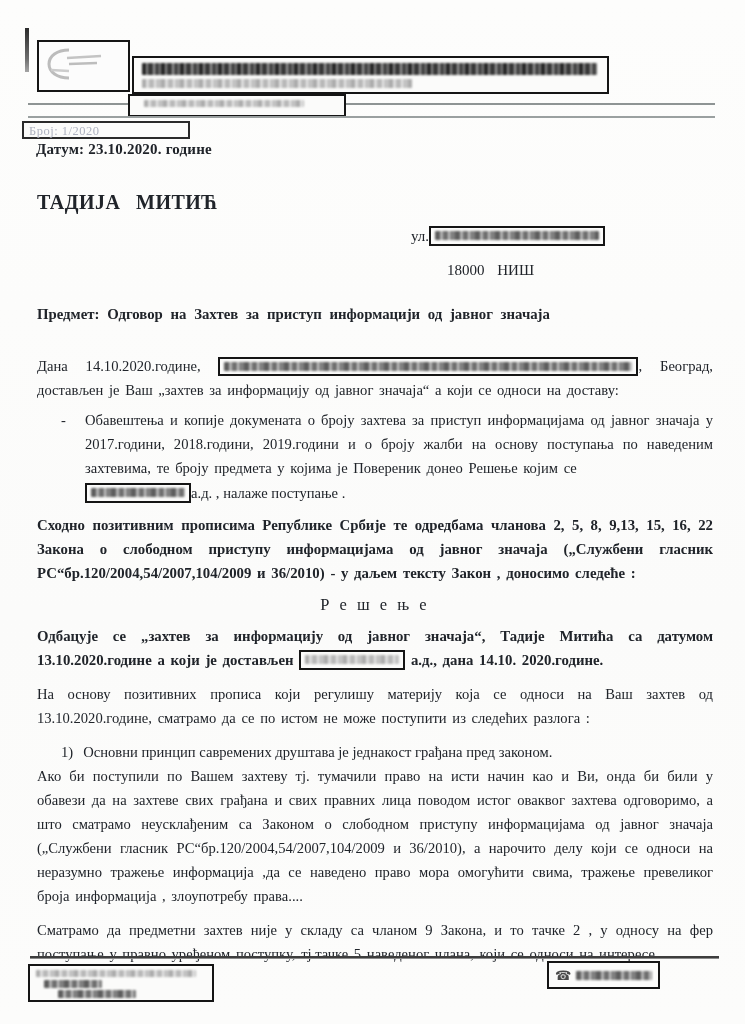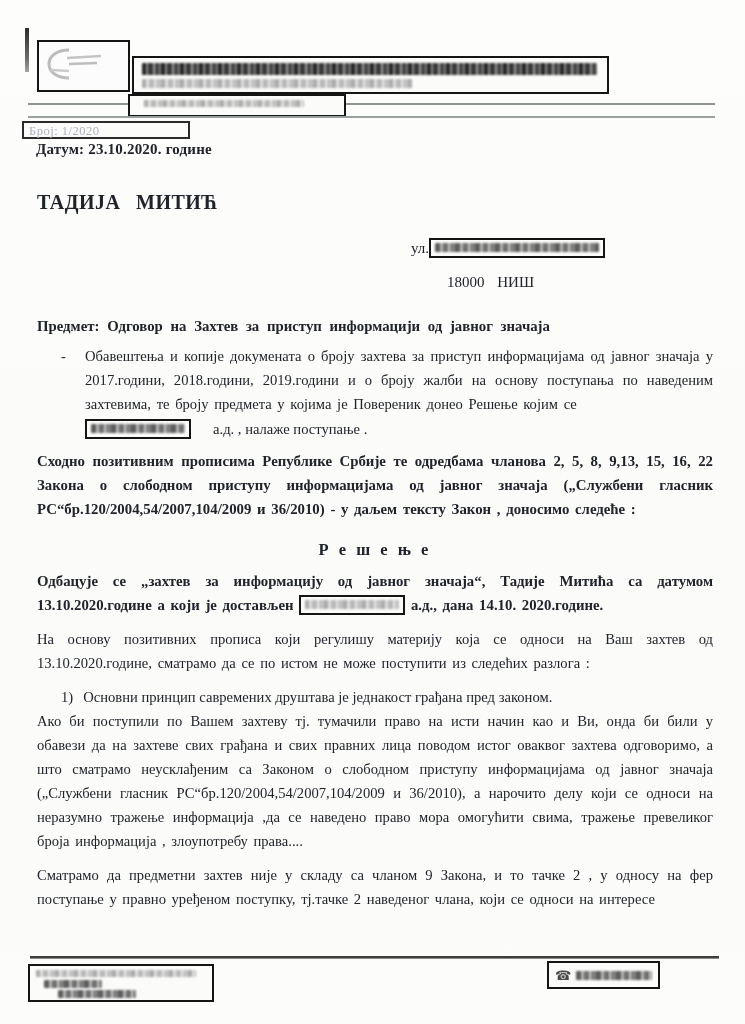--- a/index.html
+++ b/index.html
@@ -109,42 +109,42 @@
   }
   .jp { text-align: justify; word-spacing: 2px; }
   .bold { font-weight: normal; }
 
   .r-name {
     font-weight: bold;
     font-size: 20px;
     word-spacing: 10px;
     letter-spacing: 0.5px;
   }
-  .r-street { margin-top: 22px; margin-left: 374px; }
+  .r-street { margin-top: 10px; margin-left: 374px; }
   .r-street .prefix { font-size: 15px; }
   .r-city {
     margin-top: 10px; margin-left: 410px;
     font-weight: normal; font-size: 15px;
     word-spacing: 9px;
   }
   .subject {
     margin-top: 20px;
     font-weight: bold;
     font-size: 14.8px;
     word-spacing: 4px;
   }
   .p-dana { margin-top: 28px; }
   .bullet { margin-top: 6px; position: relative; padding-left: 48px; }
   .bullet .dash { position: absolute; left: 24px; top: 0; }
-  .bullet-lastline { display: flex; align-items: center; gap: 22px; margin-top: 1px; }
+  .bullet-lastline { display: flex; align-items: center; gap: 0; margin-top: 1px; }
   .p-shodno { margin-top: 8px; font-weight: bold; font-size: 14.8px; }
   .h-resenje {
-    margin-top: 17px;
+    margin-top: 8px;
     text-align: center;
-    font-weight: bold;
+    font-weight: normal;
     font-size: 16.5px;
     letter-spacing: 3px;
   }
   .p-odbacuje { margin-top: 7px; font-weight: bold; font-size: 14.8px; }
   .h-obraz {
     margin-top: 6px;
     text-align: center;
     font-weight: bold;
     font-size: 14.8px;
     letter-spacing: 0.5px;
@@ -223,20 +223,24 @@
     <div class="r-name">ТАДИЈА МИТИЋ</div>
 
     <div class="r-street">
       <span class="prefix">ул.</span><span class="inline-redaction" style="width:176px;height:20px;"><span class="smudge sm-mid" style="height:9px;"></span></span>
     </div>
 
     <div class="r-city">18000 НИШ</div>
 
     <div class="subject">Предмет: Одговор на Захтев за приступ информацији од јавног значаја</div>
 
+    <div class="jp p-dana">
+      <span>Дана 14.10.2020.године,</span>
+      <span class="inline-redaction" style="width:420px;height:19px;"><span class="smudge sm-mid" style="height:9px;"></span></span><span>, Београд, достављен је Ваш „захтев за информацију од јавног значаја“ а који се односи на доставу:</span>
+    </div>
 
     <div class="bullet">
       <span class="dash">-</span>
       <div class="jp">Обавештења и копије докумената о броју захтева за приступ информацијама од јавног значаја у 2017.години, 2018.години, 2019.години и о броју жалби на основу поступања по наведеним захтевима, те броју предмета у којима је Повереник донео Решење којим се</div>
       <div class="bullet-lastline">
         <span class="inline-redaction" style="width:106px;height:20px;vertical-align:middle;">
             <span class="smudge sm-mid" style="height:9px;"></span>
           </span>
         <span>а.д. , налаже поступање .</span>
       </div>
@@ -255,21 +259,21 @@
 
     <div class="jp p-naosnovu">На основу позитивних прописа који регулишу материју која се односи на Ваш захтев од 13.10.2020.године, сматрамо да се по истом не може поступити из следећих разлога :</div>
 
     <div class="list-item">
       <span class="marker">1)</span><span>Основни принцип савремених друштава је једнакост грађана пред законом.</span>
     </div>
 
     <div class="jp p-ako">Ако би поступили по Вашем захтеву тј. тумачили право на исти начин као и Ви, онда би били у обавези да на захтеве свих грађана и свих правних лица поводом истог оваквог захтева одговоримо, а што сматрамо неусклађеним са Законом о слободном приступу информацијама од јавног значаја („Службени гласник РС“бр.120/2004,54/2007,104/2009 и 36/2010), а нарочито делу који се односи на неразумно тражење информација ,да се наведено право мора омогућити свима, тражење превеликог броја информација , злоупотребу права....</div>
 
     <div class="jp p-smatramo">
-      <span>Сматрамо да предметни захтев није у складу са чланом </span><span class="bold">9 Закона,</span><span> </span><span class="bold">и то тачке 2 ,</span><span> у односу на фер поступање у правно уређеном поступку, </span><span class="bold">тј.тачке 2</span><span> наведеног члана, који се односи на интересе</span>
+      <span>Сматрамо да предметни захтев није у складу са чланом </span><span class="bold">9 Закона,</span><span> </span><span class="bold">и то тачке 2 ,</span><span> у односу на фер поступање у правно уређеном поступку, </span><span class="bold">тј.тачке 5</span><span> наведеног члана, који се односи на интересе</span>
     </div>
 
   </div>
 
   <div class="footer-rule"></div>
 
   <div class="footer-left-box">
     <span class="smudge sm-light" style="height:7px;width:160px;"></span>
     <span class="smudge sm-mid" style="height:8px;width:58px;margin-top:3px;margin-left:8px;"></span>
     <span class="smudge sm-mid" style="height:8px;width:78px;margin-top:2px;margin-left:22px;"></span>

